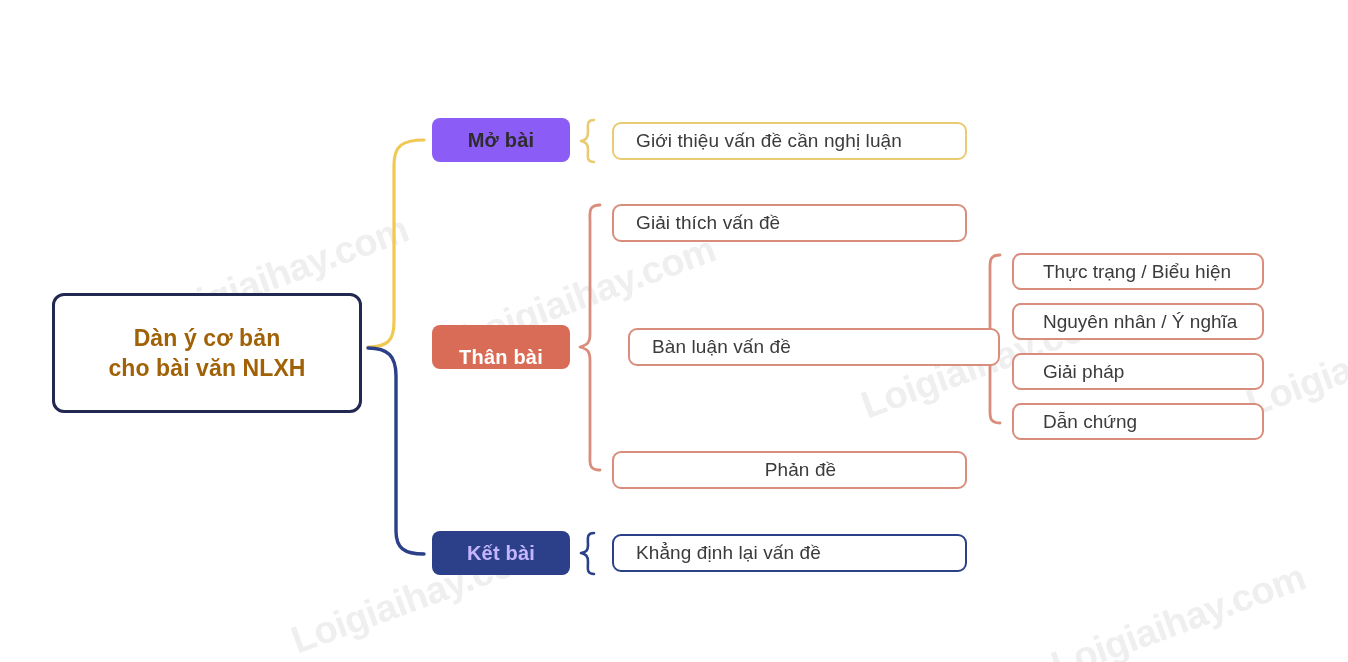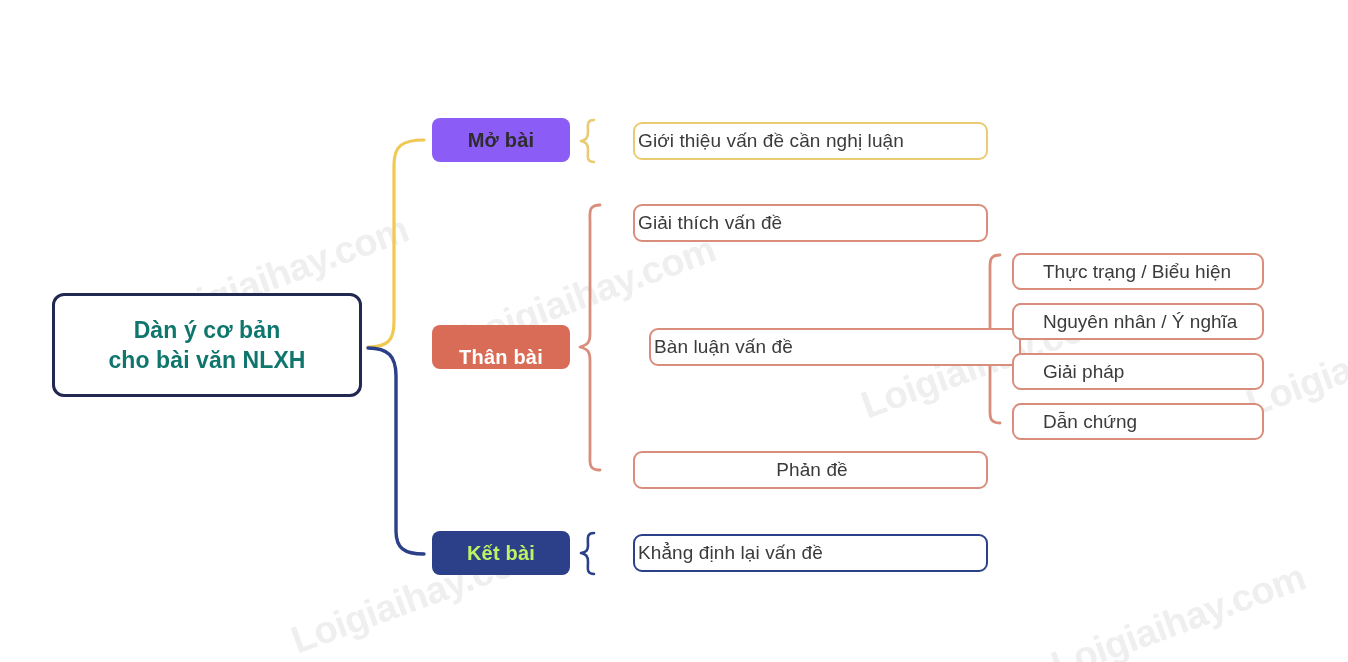--- a/index.html
+++ b/index.html
@@ -45,30 +45,30 @@
     height: 662px;
     pointer-events: none;
   }
 
   
   .root-node {
     position: absolute;
     left: 52px;
     top: 293px;
     width: 310px;
-    height: 104px;
+    height: 120px;
     box-sizing: border-box;
     border: 3px solid #232850;
     border-radius: 12px;
     background: #ffffff;
     display: flex;
     align-items: center;
     justify-content: center;
     text-align: center;
-    color: #0f766e;
+    color: #a16207;
     font-size: 23px;
     font-weight: bold;
     line-height: 1.32;
     letter-spacing: 0.1px;
   }
 
   
   .pill {
     position: absolute;
     box-sizing: border-box;
@@ -77,36 +77,35 @@
     border-radius: 8px;
     display: flex;
     align-items: center;
     justify-content: center;
     font-size: 20px;
     font-weight: bold;
     letter-spacing: 0.2px;
   }
   .pill-open   { left: 432px; top: 118px; background: #8b5cf6; color: #2d2d2d; }
   .pill-body   { left: 432px; top: 325px; background: #d96c57; color: #ffffff; align-items: flex-end; }
-  .pill-close  { left: 432px; top: 531px; background: #2b4089; color: #bef264; }
+  .pill-close  { left: 432px; top: 531px; background: #2b4089; color: #c4b5fd; }
 
   
   .leaf {
     position: absolute;
     box-sizing: border-box;
     background: #ffffff;
     border-radius: 9px;
     display: flex;
     align-items: center;
     font-size: 19px;
     color: #3b3b3b;
-    padding-left: 3px;
+    padding-left: 22px;
     letter-spacing: 0.1px;
     white-space: nowrap;
-    margin-left: 21px;
   }
   .leaf-yellow { border: 2px solid #e8cb72; }
   .leaf-salmon { border: 2px solid #d98d7c; }
   .leaf-navy   { border: 2px solid #2b4089; }
 
   .lf-intro   { left: 612px; top: 122px; width: 355px; height: 38px; }
   .lf-explain { left: 612px; top: 204px; width: 355px; height: 38px; }
   .lf-discuss { left: 628px; top: 328px; width: 372px; height: 38px; }
   .lf-counter { left: 612px; top: 451px; width: 355px; height: 38px; justify-content: center; }
   .lf-concl   { left: 612px; top: 534px; width: 355px; height: 38px; }

